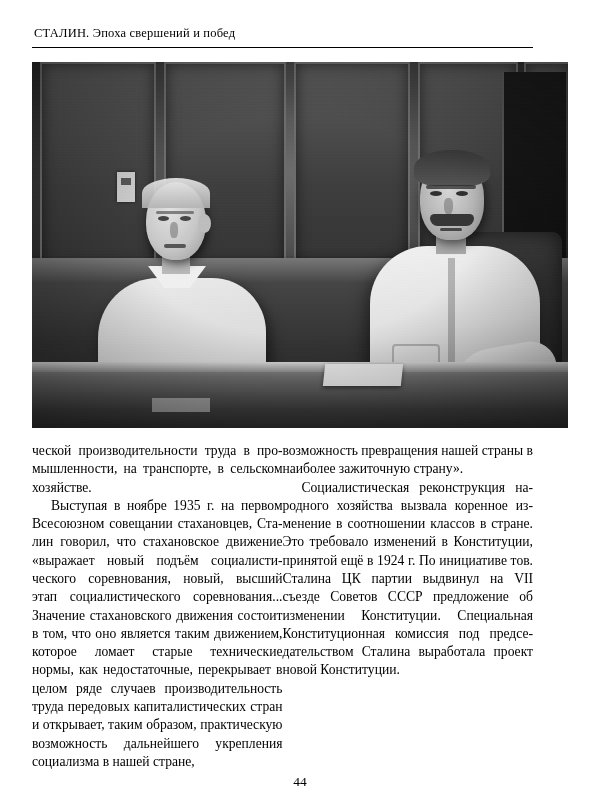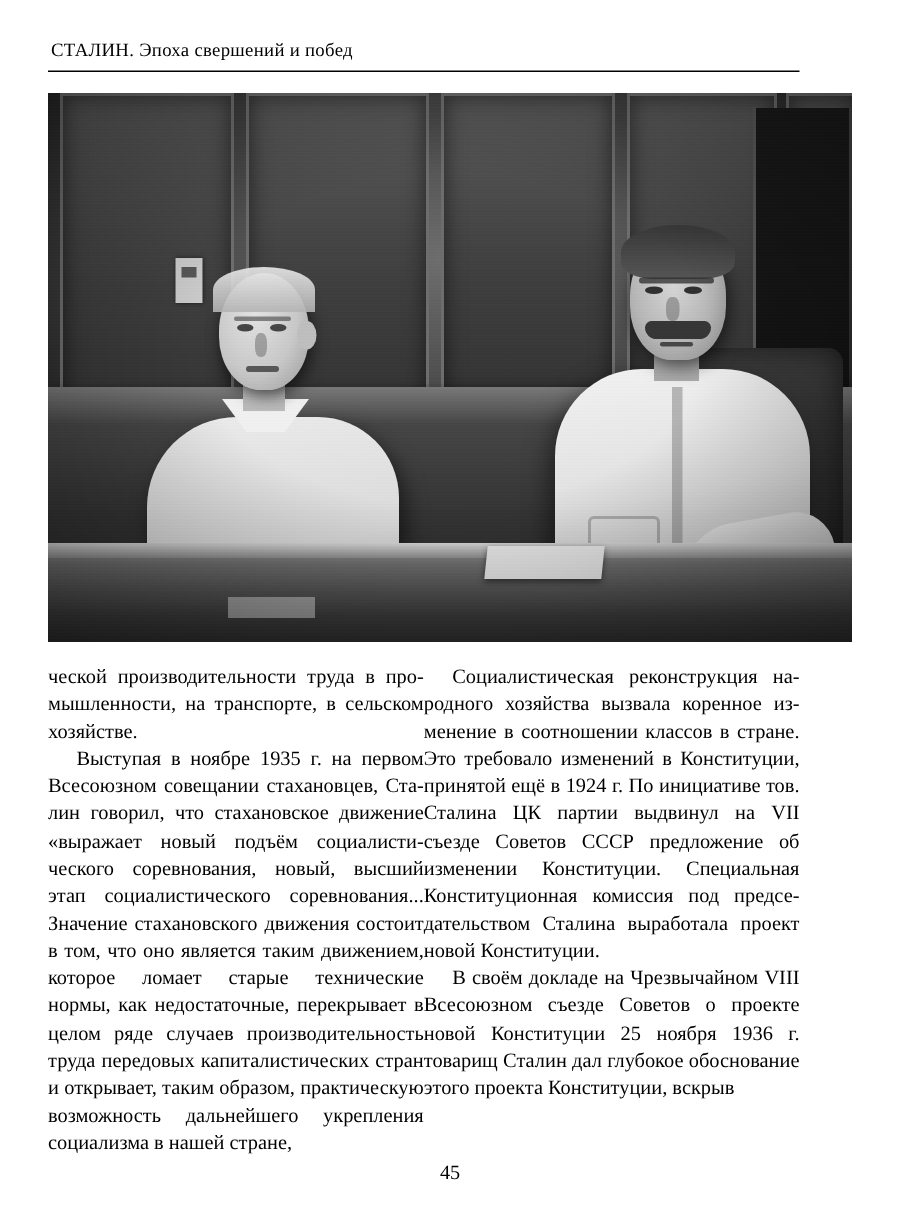--- a/index.html
+++ b/index.html
@@ -460,19 +460,19 @@
       <div class="grain"></div>
     </div>
   </div>
 
   <div class="columns">
     <div class="col">
       <p>ческой производительности труда в про­мышленности, на транспорте, в сельском хозяйстве.</p>
       <p class="indent">Выступая в ноябре 1935 г. на первом Всесоюзном совещании стахановцев, Ста­лин говорил, что стахановское движение «выражает новый подъём социалисти­ческого соревнования, новый, высший этап социалистического соревнования... Значение стахановского движения состо­ит в том, что оно является таким движе­нием, которое ломает старые технические нормы, как недостаточные, перекрыва­ет в целом ряде случаев производитель­ность труда передовых капиталистиче­ских стран и открывает, таким образом, практическую возможность дальнейшего укрепления социализма в нашей стране,</p>
     </div>
     <div class="col">
+      <p>возможность превращения нашей страны в наиболее зажиточную страну».</p>
       <p class="indent">Социалистическая реконструкция на­родного хозяйства вызвала коренное из­менение в соотношении классов в стране. Это требовало изменений в Конститу­ции, принятой ещё в 1924 г. По иници­ативе тов. Сталина ЦК партии выдвинул на VII съезде Советов СССР предложение об изменении Конституции. Специальная Конституционная комиссия под предсе­дательством Сталина выработала проект новой Конституции.</p>
-      <p class="indent">В своём докладе на Чрезвычайном VIII Всесоюзном съезде Советов о проек­те новой Конституции 25 ноября 1936 г. товарищ Сталин дал глубокое обоснова­ние этого проекта Конституции, вскрыв</p>
     </div>
   </div>
 
-  <div class="folio">45</div>
+  <div class="folio">44</div>
 </div>
 
 </body></html>

